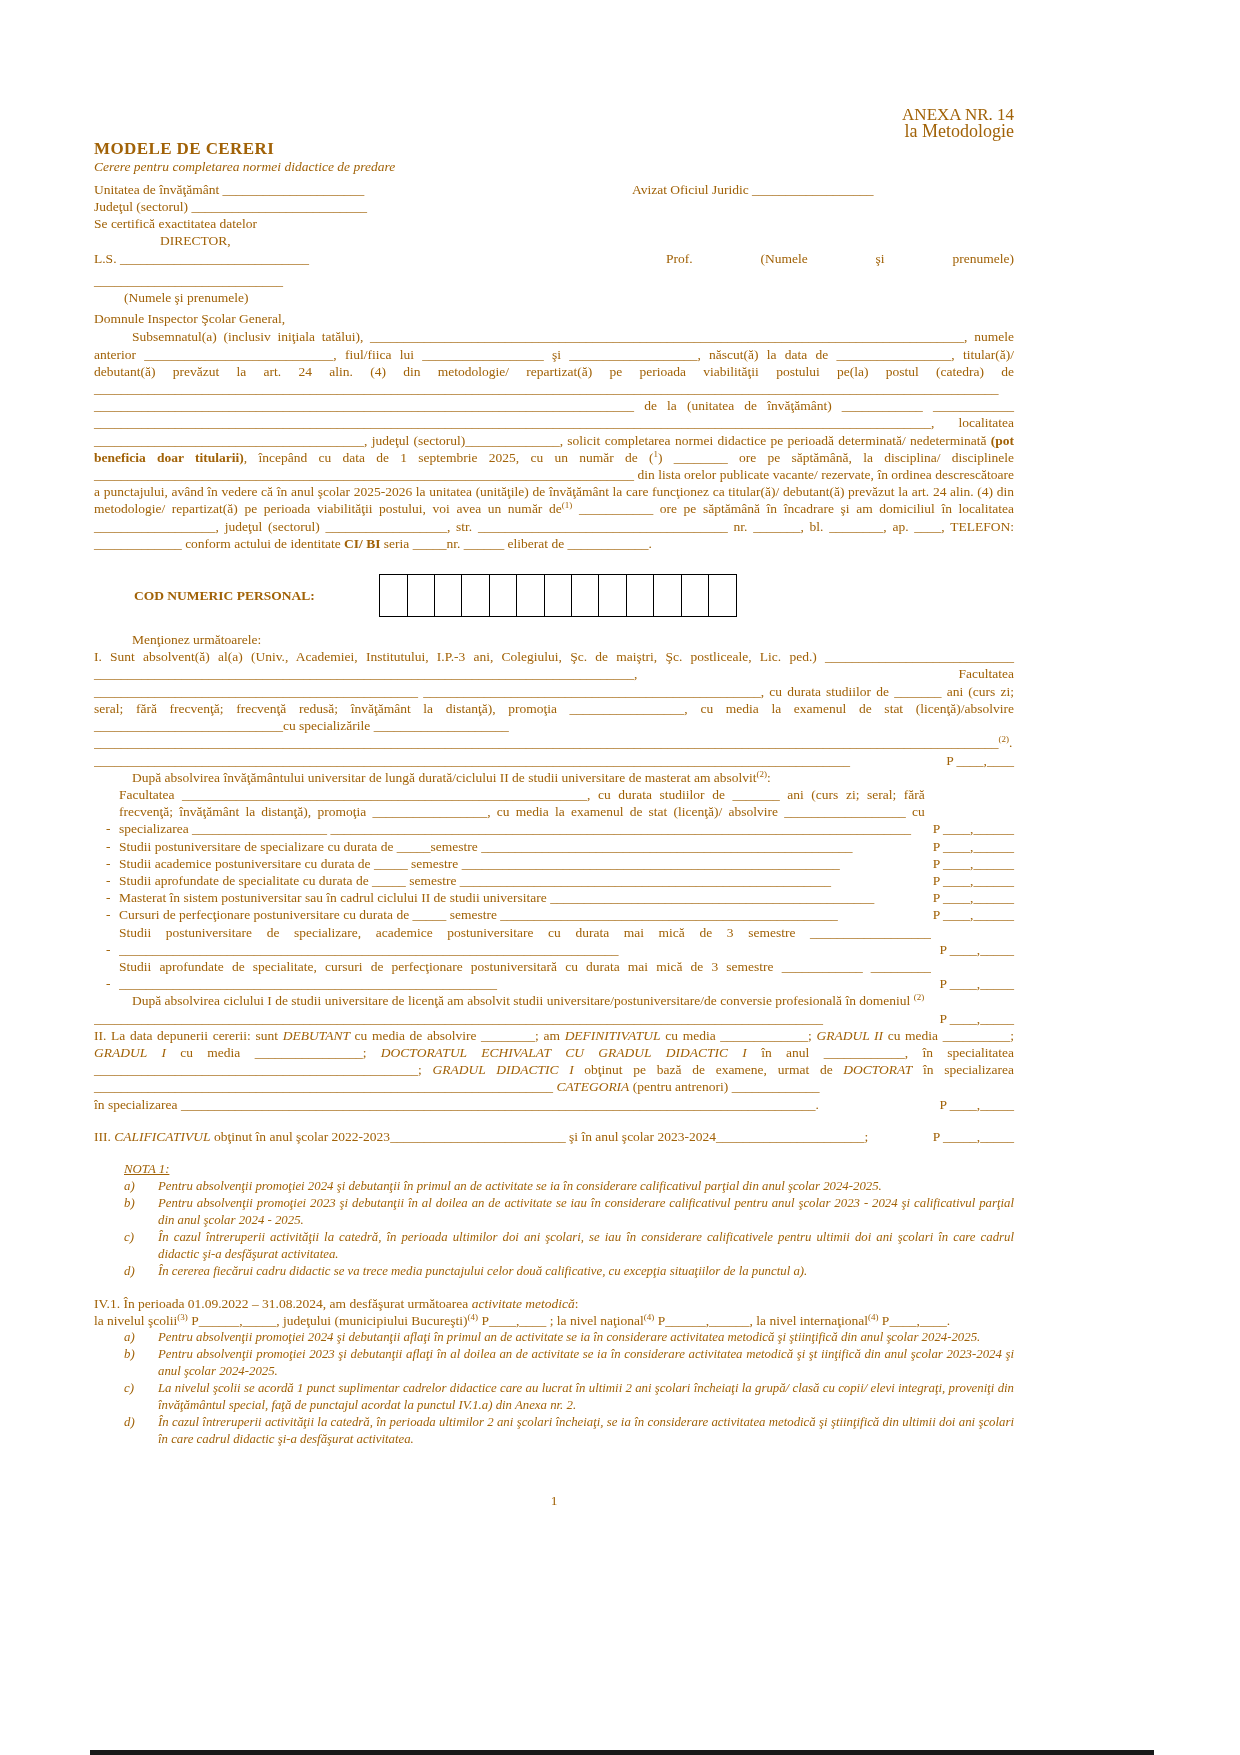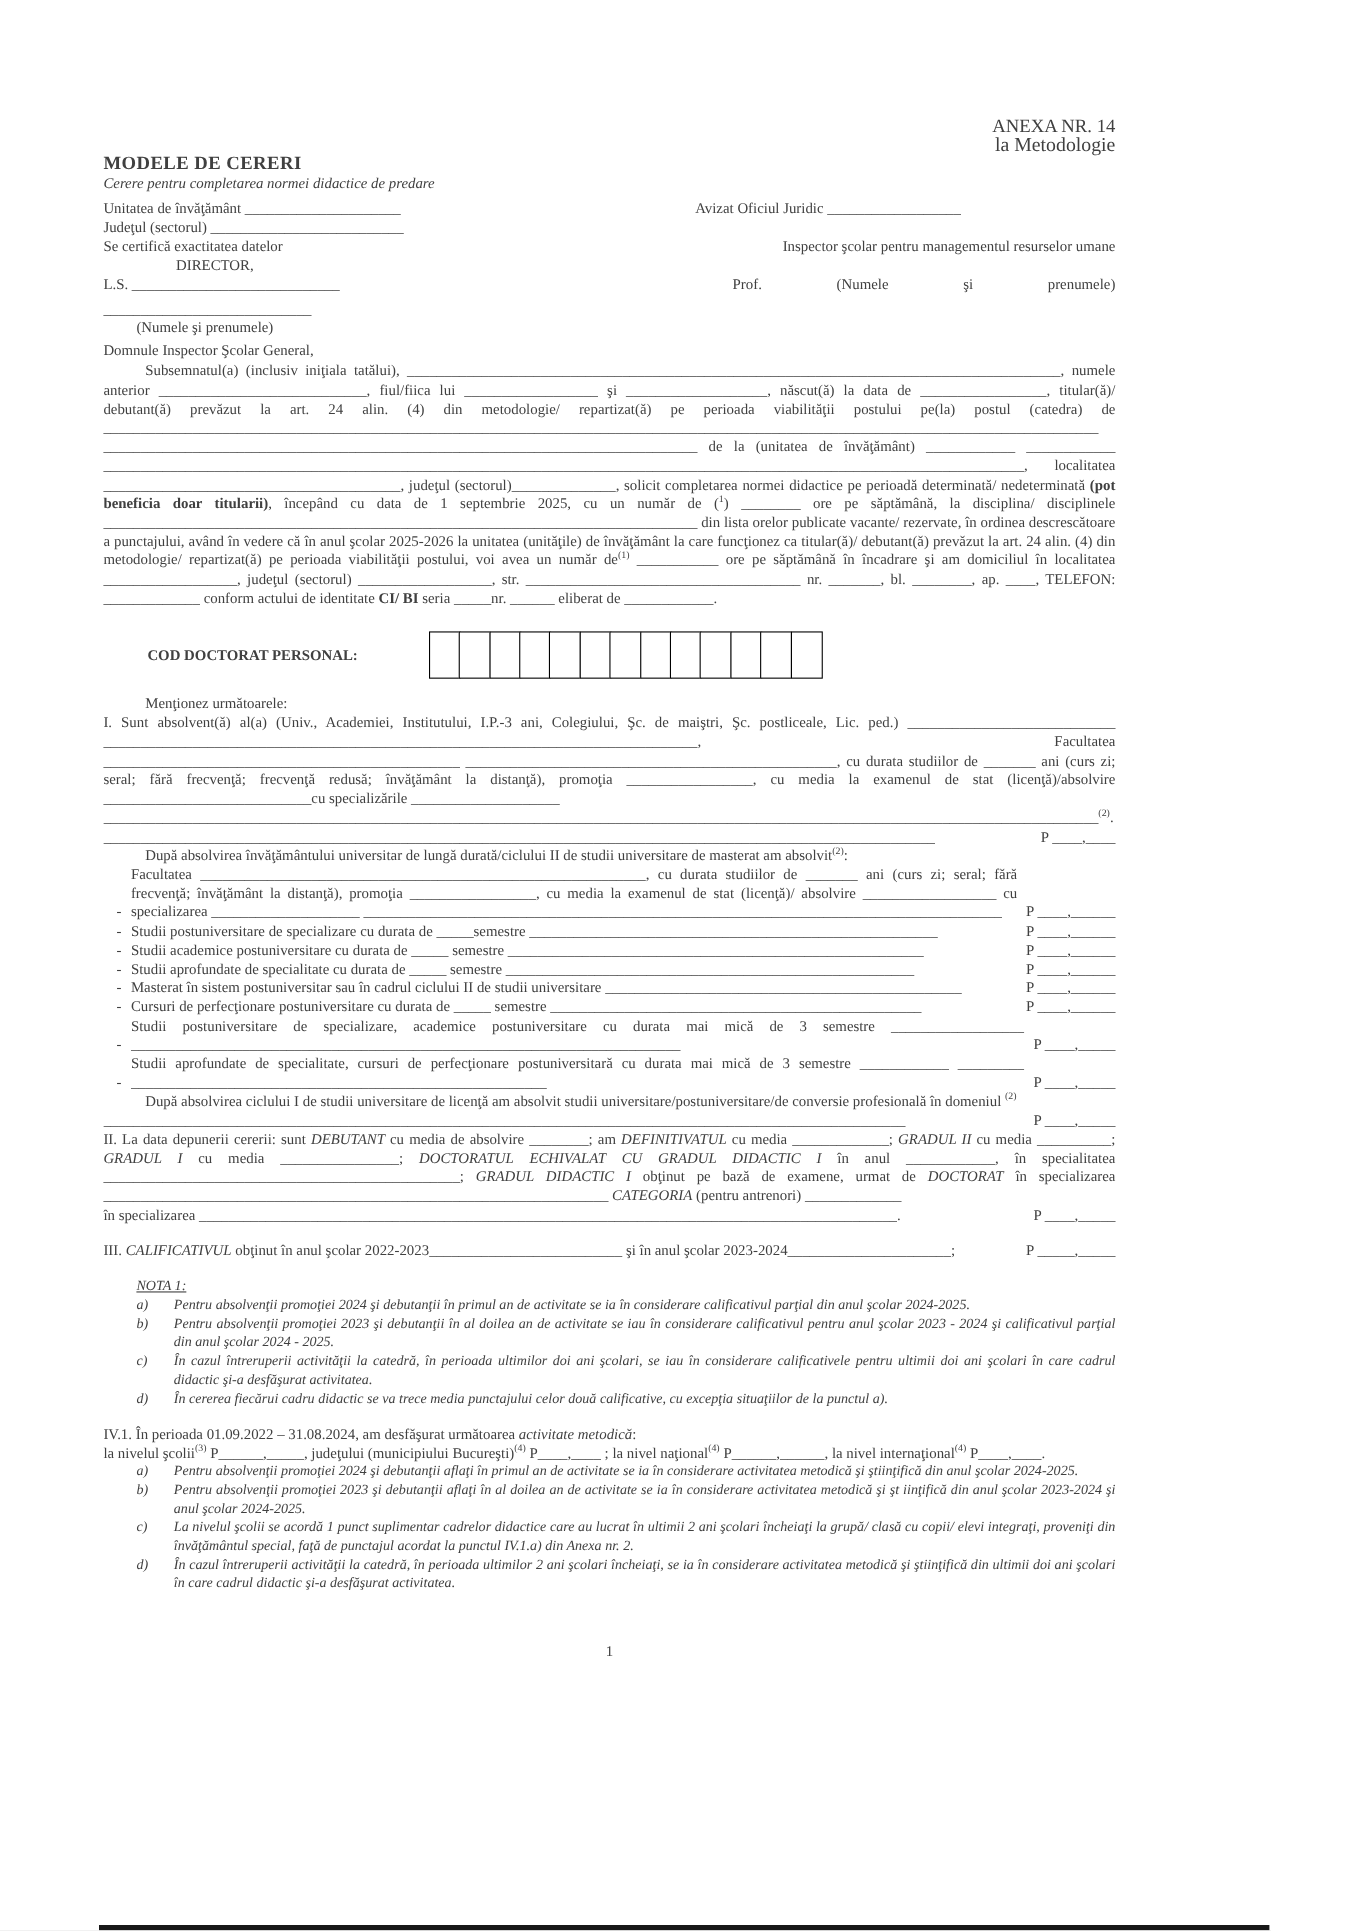--- a/index.html
+++ b/index.html
@@ -1,21 +1,21 @@
 <!DOCTYPE html>
 <html lang="ro"><head>
 <meta charset="utf-8">
 <style>
   html,body{margin:0;padding:0;background:#e8e8e8;}
   .page{
     position:relative;
     width:1240px;height:1755px;
     margin:0 auto;
     background:#ffffff;
-    color:#404040;
+    color:#a16207;
     font-family:"Liberation Serif","DejaVu Serif",serif;
     font-size:13.5px;line-height:17.2px;
     padding:106px 226px 0 94px;
     box-sizing:border-box;
     overflow:hidden;
   }
   .t-right{text-align:right}
   .t-center{}
   .title{font-size:17px;font-weight:bold;letter-spacing:.4px}
   .subtitle{font-style:italic}
@@ -65,41 +65,40 @@
   <div class="t-center subtitle">Cerere pentru completarea normei didactice de predare</div>
 
 
   <div class="row" style="margin-top:6px">
     <span class="right-start">Unitatea de învăţământ _____________________</span>
     <span class="right-fixed">Avizat Oficiul Juridic __________________</span>
   </div>
   <div>Judeţul (sectorul) __________________________</div>
   <div class="row">
     <span class="left">Se certifică exactitatea datelor</span>
-    <span class="rightcol">Inspector şcolar pentru managementul resurselor umane</span>
   </div>
   <div class="ml66">DIRECTOR,</div>
   <div class="row">
     <span class="right-start">L.S. ____________________________</span>
     <span class="prof-spread">
       <span>Prof.</span>
       <span>(Numele</span>
       <span>şi</span>
       <span>prenumele)</span>
     </span>
   </div>
   <div style="margin-top:5px">____________________________</div>
   <div class="ml30">(Numele şi prenumele)</div>
 
   <div class="t-center" style="margin-top:4px">Domnule Inspector Şcolar General,</div>
 
   <div class="jp indent" style="margin-top:1px"><span>Subsemnatul(a)  (inclusiv  iniţiala  tatălui), </span><span>________________________________________________________________________________________</span><span>, numele anterior </span><span>____________________________</span><span>, fiul/fiica lui </span><span>__________________</span><span> şi </span><span>___________________</span><span>, născut(ă) la data de </span><span>_________________</span><span>, titular(ă)/ debutant(ă) prevăzut la art. 24 alin. (4) din metodologie/ repartizat(ă) pe perioada viabilităţii postului pe(la) postul (catedra) de </span><span>______________________________________________________________________________________________________________________________________</span><span> </span><span>________________________________________________________________________________</span><span> de la (unitatea de învăţământ) </span><span>____________</span><span> </span><span>____________</span><span> </span><span>____________________________________________________________________________________________________________________________</span><span>, localitatea </span><span>________________________________________</span><span>, judeţul (sectorul)</span><span>______________</span><span>, solicit completarea normei didactice pe perioadă determinată/ nedeterminată </span><span class="seg-b">(pot beneficia doar titularii)</span><span>, începând cu data de 1 septembrie 2025, cu un număr de (</span><sup>1</sup><span>) </span><span>________</span><span> ore pe săptămână, la disciplina/ disciplinele </span><span>________________________________________________________________________________</span><span> din lista orelor publicate vacante/ rezervate, în ordinea descrescătoare a punctajului, având în vedere că în anul şcolar 2025-2026 la unitatea (unităţile) de învăţământ la care funcţionez ca titular(ă)/ debutant(ă) prevăzut la art. 24 alin. (4) din metodologie/ repartizat(ă) pe perioada viabilităţii postului, voi avea un număr de</span><sup>(1)</sup><span> </span><span>___________</span><span> ore pe săptămână în încadrare şi am domiciliul în localitatea </span><span>__________________</span><span>, judeţul (sectorul) </span><span>__________________</span><span>, str. </span><span>_____________________________________</span><span> nr. </span><span>_______</span><span>, bl. </span><span>________</span><span>, ap. </span><span>____</span><span>, TELEFON: </span><span>_____________</span><span> conform actului de identitate </span><span class="seg-b">CI/ BI</span><span> seria </span><span>_____</span><span>nr. </span><span>______</span><span> eliberat de </span><span>____________</span><span>.</span></div>
 
   <div class="cnp">
-    <span class="cnp-label">COD DOCTORAT PERSONAL:</span>
+    <span class="cnp-label">COD NUMERIC PERSONAL:</span>
     <span class="cnp-cells">
         <div class="cnp-cell"></div>
         <div class="cnp-cell"></div>
         <div class="cnp-cell"></div>
         <div class="cnp-cell"></div>
         <div class="cnp-cell"></div>
         <div class="cnp-cell"></div>
         <div class="cnp-cell"></div>
         <div class="cnp-cell"></div>
         <div class="cnp-cell"></div>

